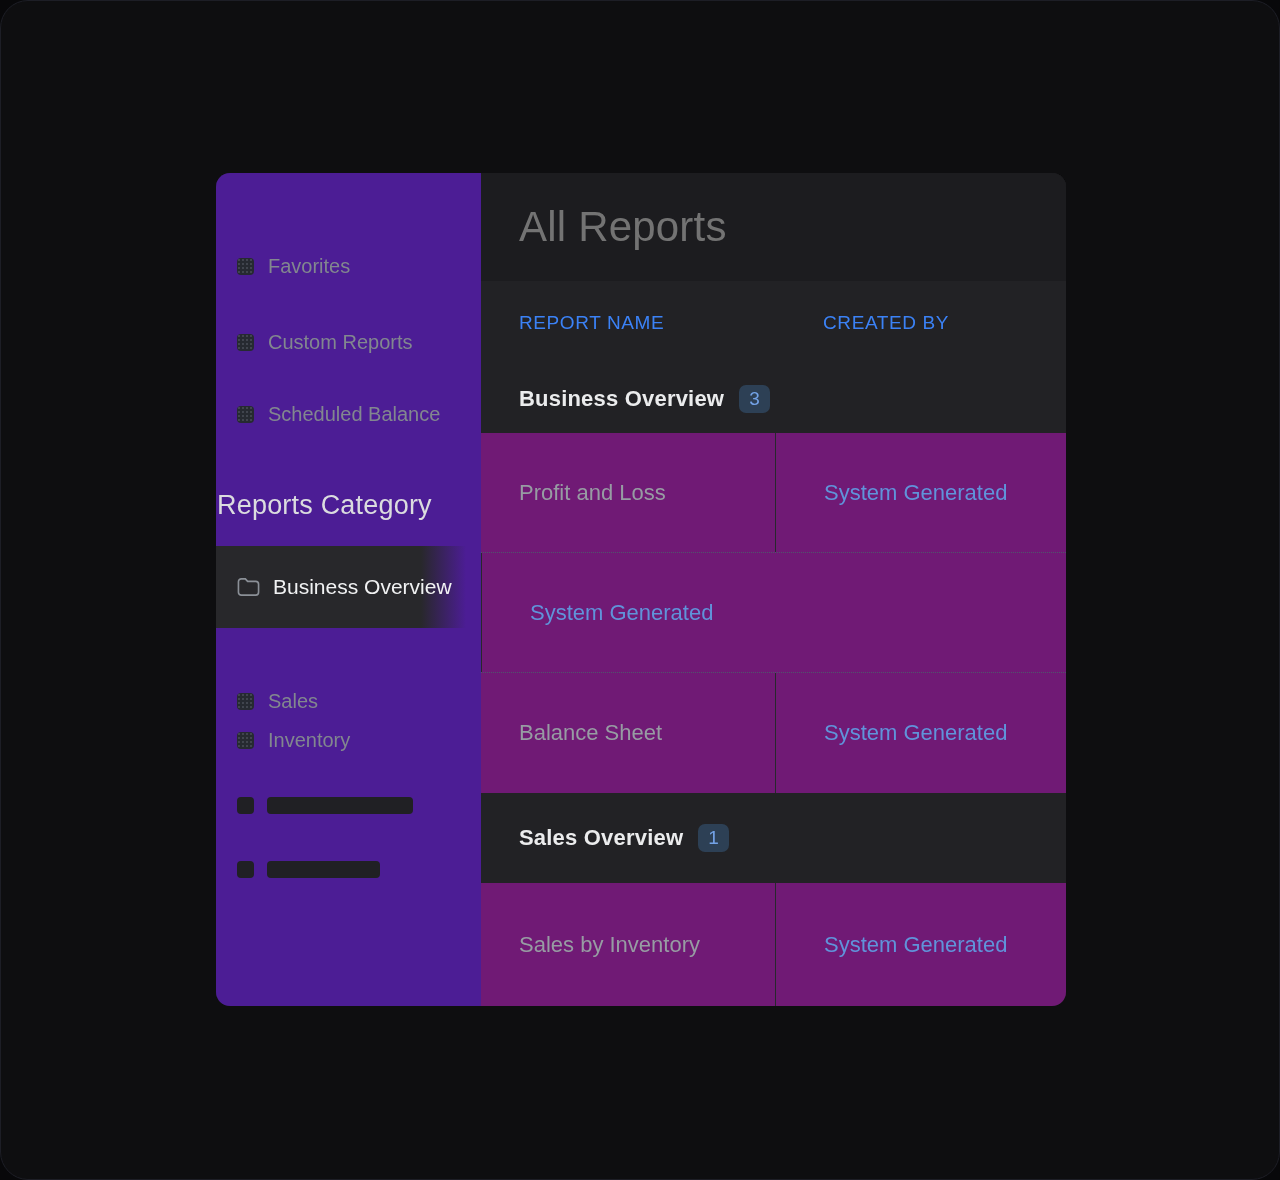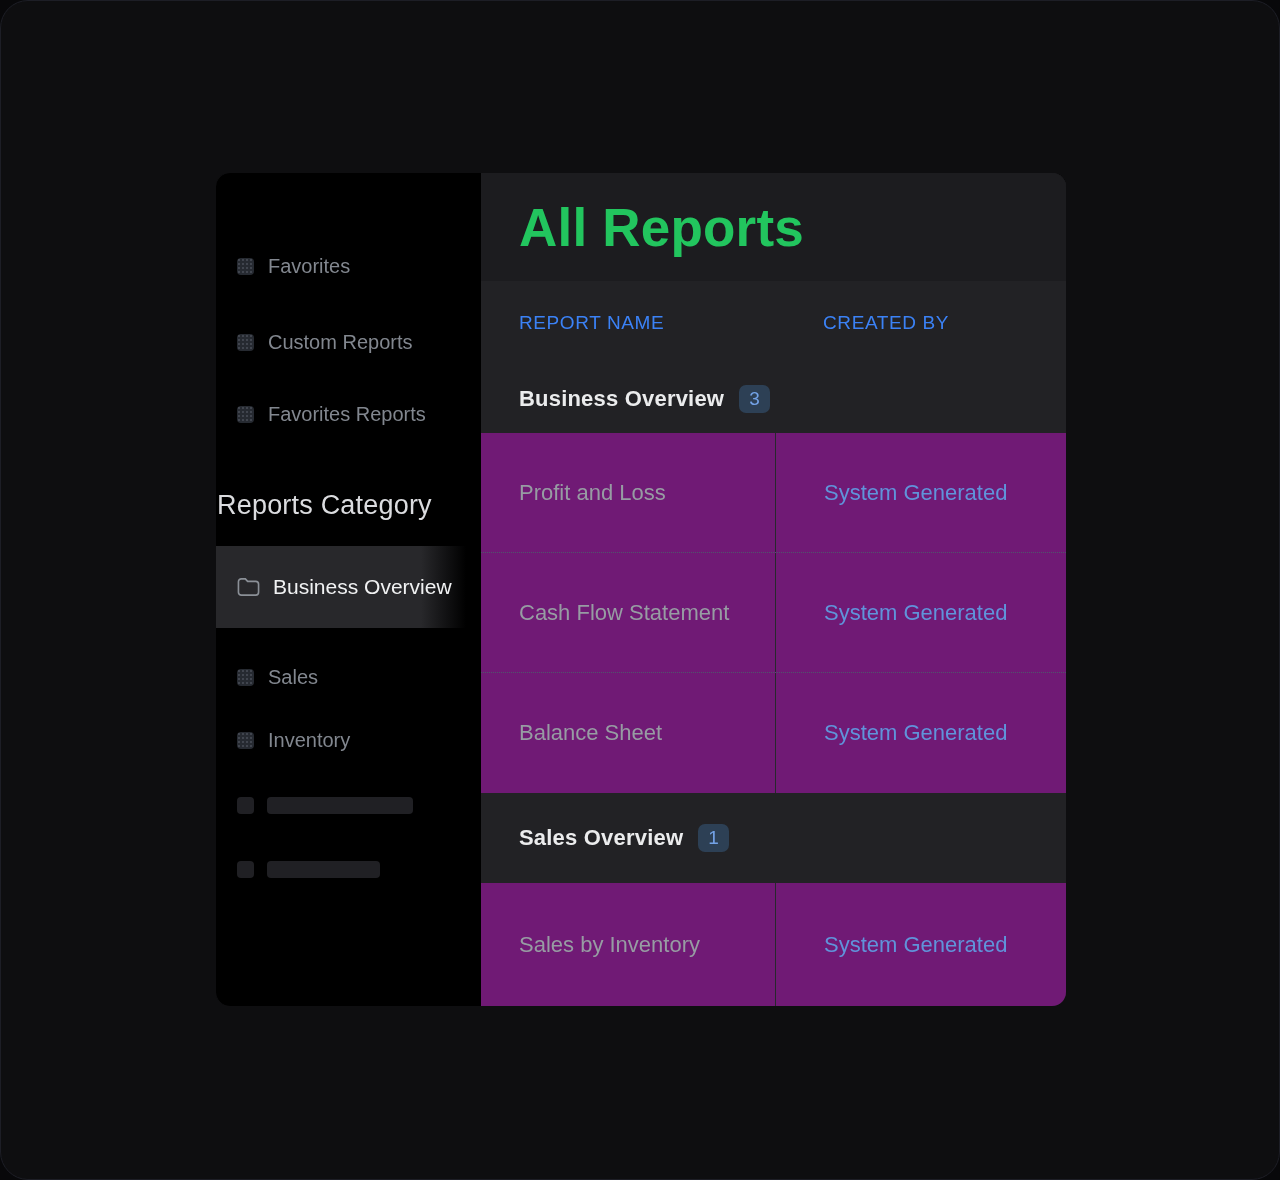--- a/index.html
+++ b/index.html
@@ -5,42 +5,42 @@
   html,body{margin:0;padding:0;background:#08080a;font-family:"Liberation Sans",sans-serif;
     -webkit-font-smoothing:antialiased;}
   .canvas{position:relative;width:1280px;height:1180px;background:#0e0e10;
     border:1px solid #1d1e26;box-sizing:border-box;border-radius:28px;overflow:hidden;}
   .panel{position:absolute;left:215px;top:172px;width:850px;height:833px;
     border-radius:14px;overflow:hidden;display:flex;background:#1d1d20;}
   .dots{background-image:radial-gradient(circle,rgba(165,175,200,0.055) 1px,transparent 1.3px);
     background-size:10px 10px;}
 
   
-  .sidebar{position:relative;width:265px;flex:0 0 265px;background:#000000;}
+  .sidebar{position:relative;width:265px;flex:0 0 265px;background:#4c1d95;}
   .side-item{position:absolute;left:0;width:100%;height:44px;display:flex;align-items:center;
     gap:14px;padding-left:21px;box-sizing:border-box;cursor:pointer;}
   .sq-icon{width:17px;height:17px;border-radius:4px;background:#262a31;
     background-image:radial-gradient(circle,rgba(200,210,230,0.16) 0.8px,transparent 1px);
     background-size:4px 4px;flex:0 0 17px;}
   .side-label{color:#82878f;font-size:20px;}
   .section-title{position:absolute;left:1px;top:317px;color:#dbdcdf;font-size:27px;
     font-weight:400;letter-spacing:0.2px;}
   .selected-item{position:absolute;left:0;top:373px;width:250px;height:82px;
     background:linear-gradient(90deg,#28282b 0%,#28282b 82%,rgba(40,40,43,0) 100%);
     display:flex;align-items:center;gap:13px;padding-left:21px;box-sizing:border-box;cursor:pointer;}
   .selected-label{color:#f1f2f3;font-size:21px;font-weight:500;}
   .skel-row{position:absolute;left:21px;display:flex;align-items:center;gap:13px;}
   .skel-sq{width:17px;height:17px;border-radius:4px;background:#202024;}
   .skel-bar{height:17px;border-radius:4px;background:#202024;}
 
   
   .main{flex:1;display:flex;flex-direction:column;background:#1d1d20;}
   .title-band{height:108px;background:#1c1c1f;display:flex;align-items:center;
     padding-left:38px;box-sizing:border-box;}
-  .page-title{color:#22c55e;font-size:53px;font-weight:700;letter-spacing:0.2px;}
+  .page-title{color:#737373;font-size:42px;font-weight:400;letter-spacing:0.2px;}
   .band{background:#222225;}
   .cols-row{height:84px;display:grid;grid-template-columns:294px 1fr;align-items:center;}
   .col-label{color:#3b82f6;font-size:19px;letter-spacing:0.6px;}
   .col-label.c1{padding-left:38px;}
   .col-label.c2{padding-left:48px;}
   .group-row{height:68px;display:flex;align-items:center;padding-left:38px;box-sizing:border-box;}
   .group-name{color:#ebeced;font-size:22px;font-weight:700;letter-spacing:0.2px;}
   .count-badge{margin-left:15px;background:#2d4055;color:#73a2e6;font-size:19px;font-weight:500;
     border-radius:7px;padding:3px 10px;line-height:22px;}
   .rows-block{background:#701a75;}
@@ -69,33 +69,33 @@
         <span class="side-label">Favorites</span>
       </div>
 
       <div class="side-item" style="top:147px;">
         <span class="sq-icon"></span>
         <span class="side-label">Custom Reports</span>
       </div>
 
       <div class="side-item" style="top:219px;">
         <span class="sq-icon"></span>
-        <span class="side-label">Favorites Reports</span>
+        <span class="side-label">Scheduled Balance</span>
       </div>
 
       <div class="section-title">Reports Category</div>
 
       <div class="selected-item">
         <svg class="folder-icon" viewBox="0 0 24 20" fill="none">
           <path d="M1.5 4.5a3 3 0 0 1 3-3h4.2l2.4 2.6h8.4a3 3 0 0 1 3 3v8.4a3 3 0 0 1-3 3h-15a3 3 0 0 1-3-3z" stroke="#8b9097" stroke-width="1.7"></path>
         </svg>
         <span class="selected-label">Business Overview</span>
       </div>
 
-      <div class="side-item" style="top:482px;">
+      <div class="side-item" style="top:506px;">
         <span class="sq-icon"></span>
         <span class="side-label">Sales</span>
       </div>
 
       <div class="side-item" style="top:545px;">
         <span class="sq-icon"></span>
         <span class="side-label">Inventory</span>
       </div>
 
       <div class="skel-row" style="top:624px;">
@@ -127,21 +127,20 @@
       </div>
 
       <div class="rows-block dots">
         <div class="data-row dotted">
           <span class="cell-name">Profit and Loss</span>
           <span class="cell-created">
               <span class="link-blue">System Generated</span>
             </span>
         </div>
         <div class="data-row dotted">
-          <span class="cell-name">Cash Flow Statement</span>
           <span class="cell-created">
               <span class="link-blue">System Generated</span>
             </span>
         </div>
         <div class="data-row">
           <span class="cell-name">Balance Sheet</span>
           <span class="cell-created">
               <span class="link-blue">System Generated</span>
             </span>
         </div>

